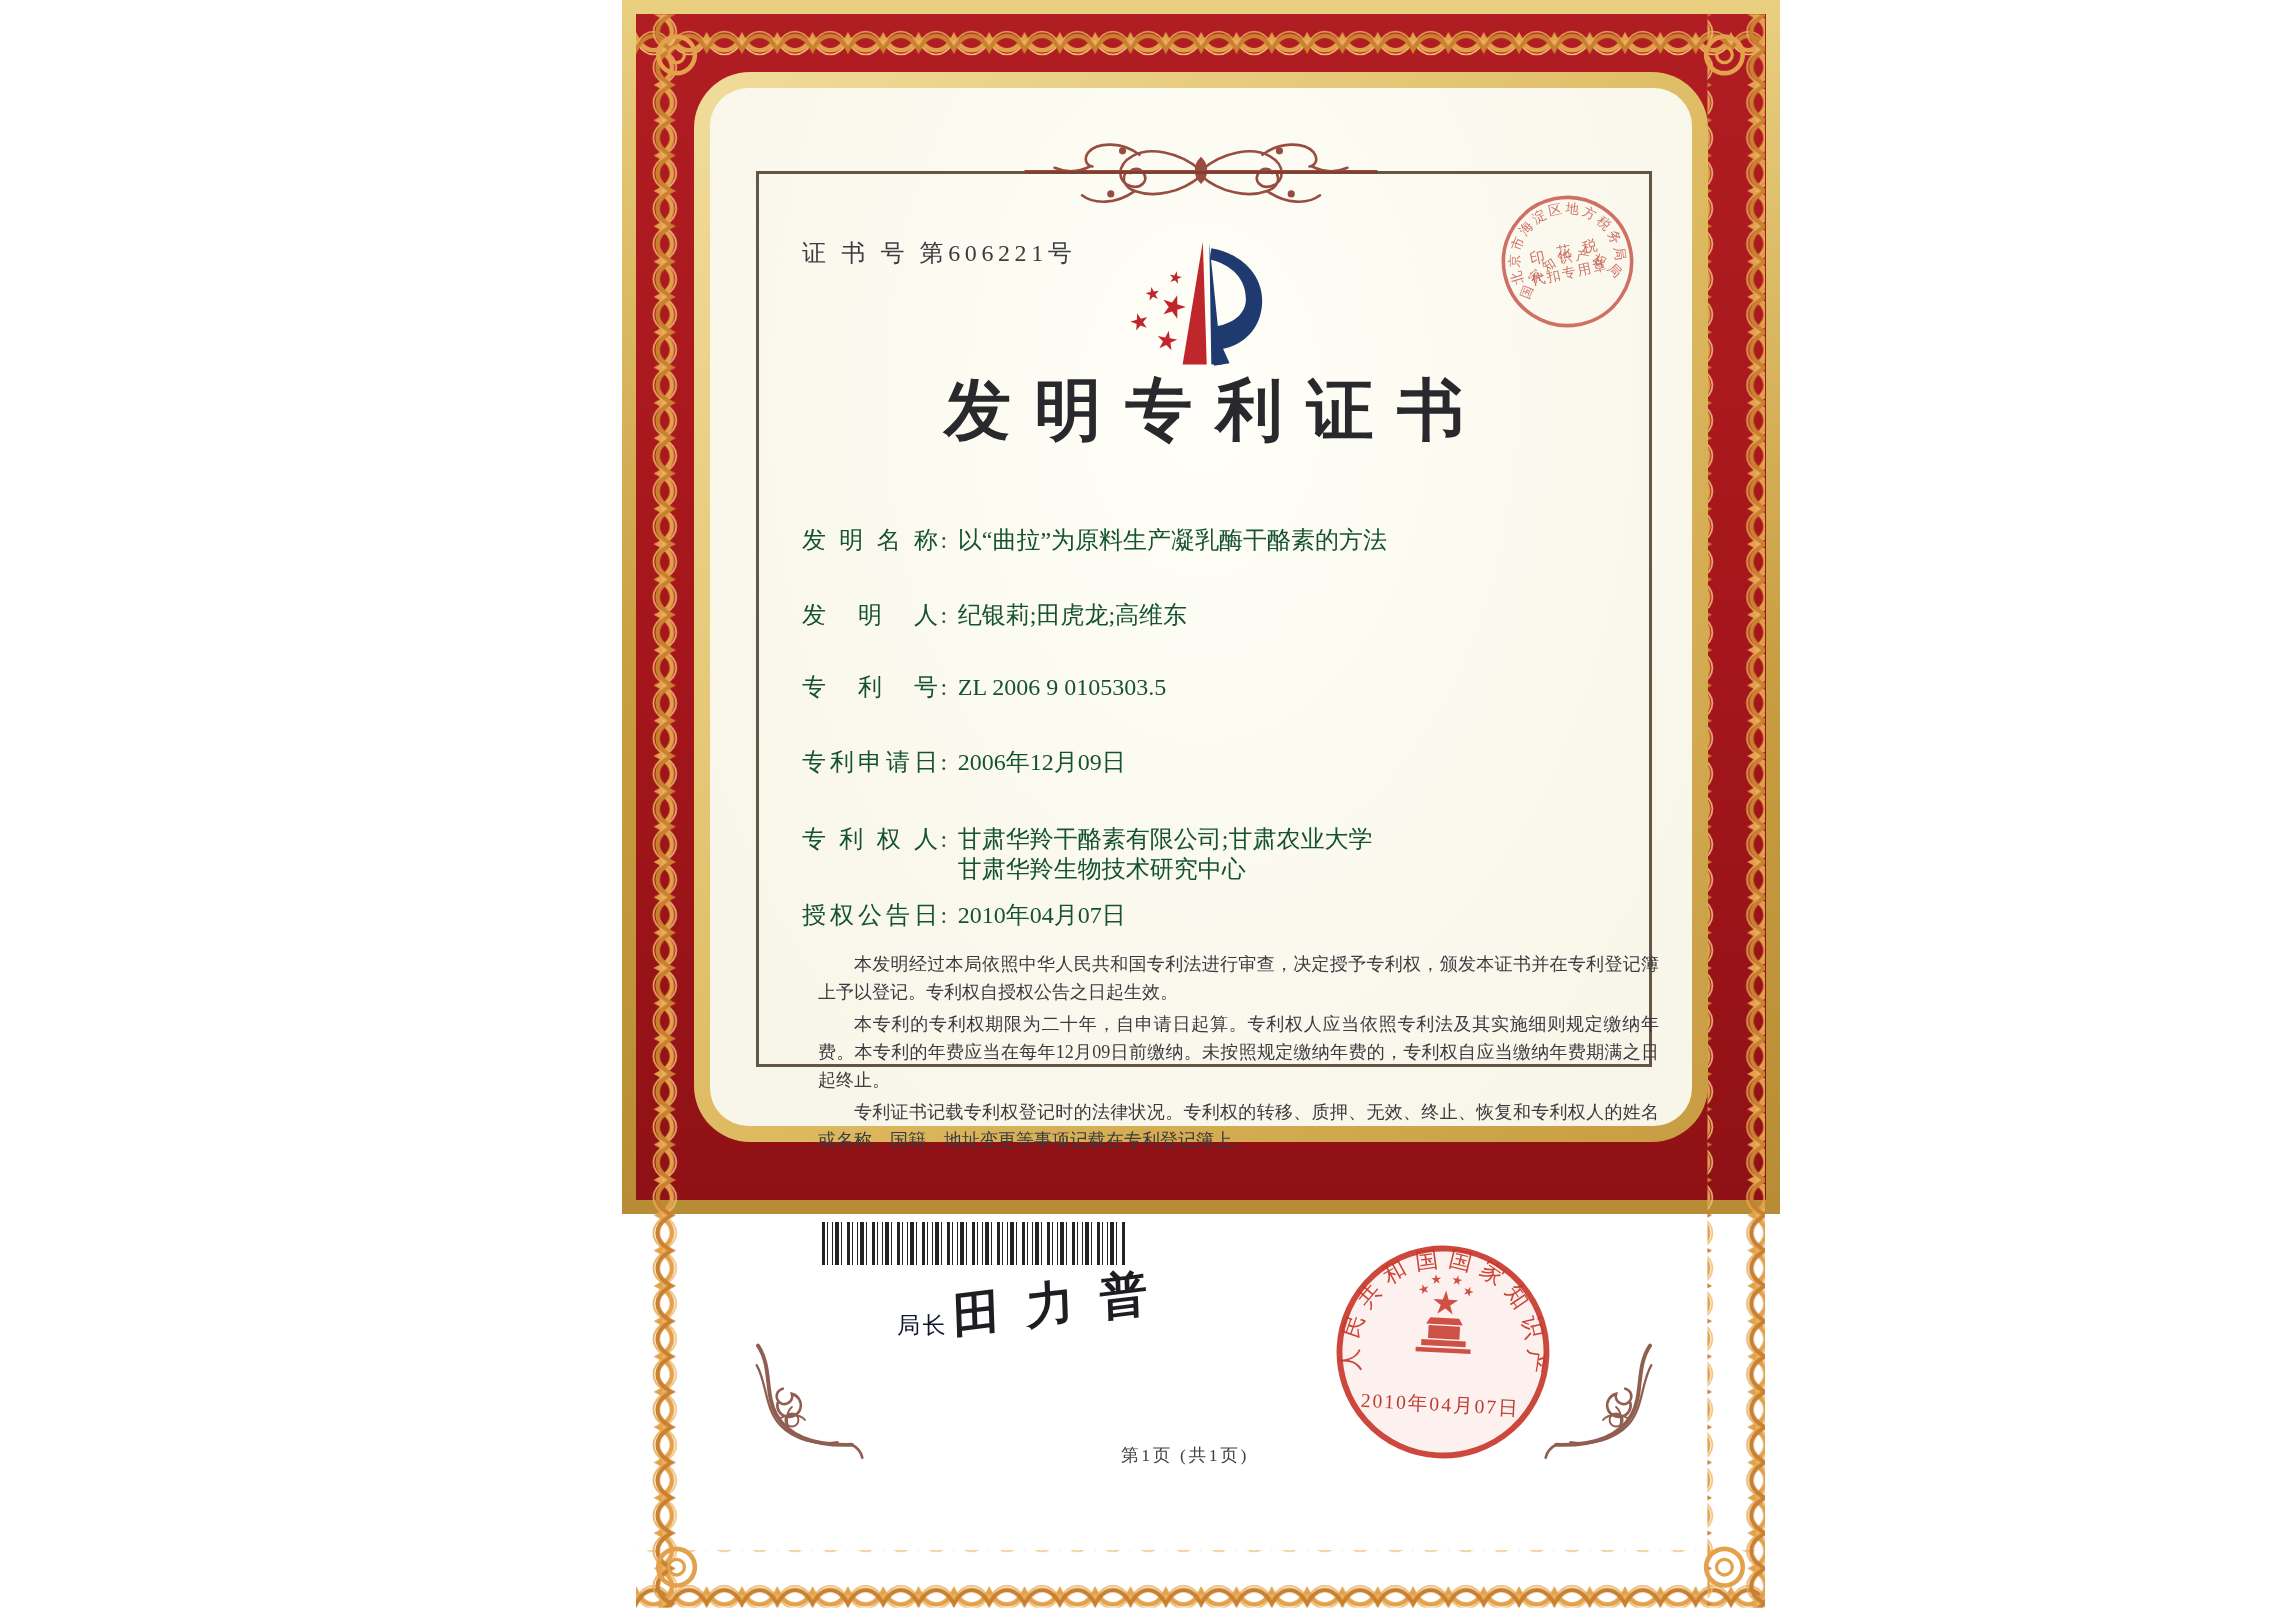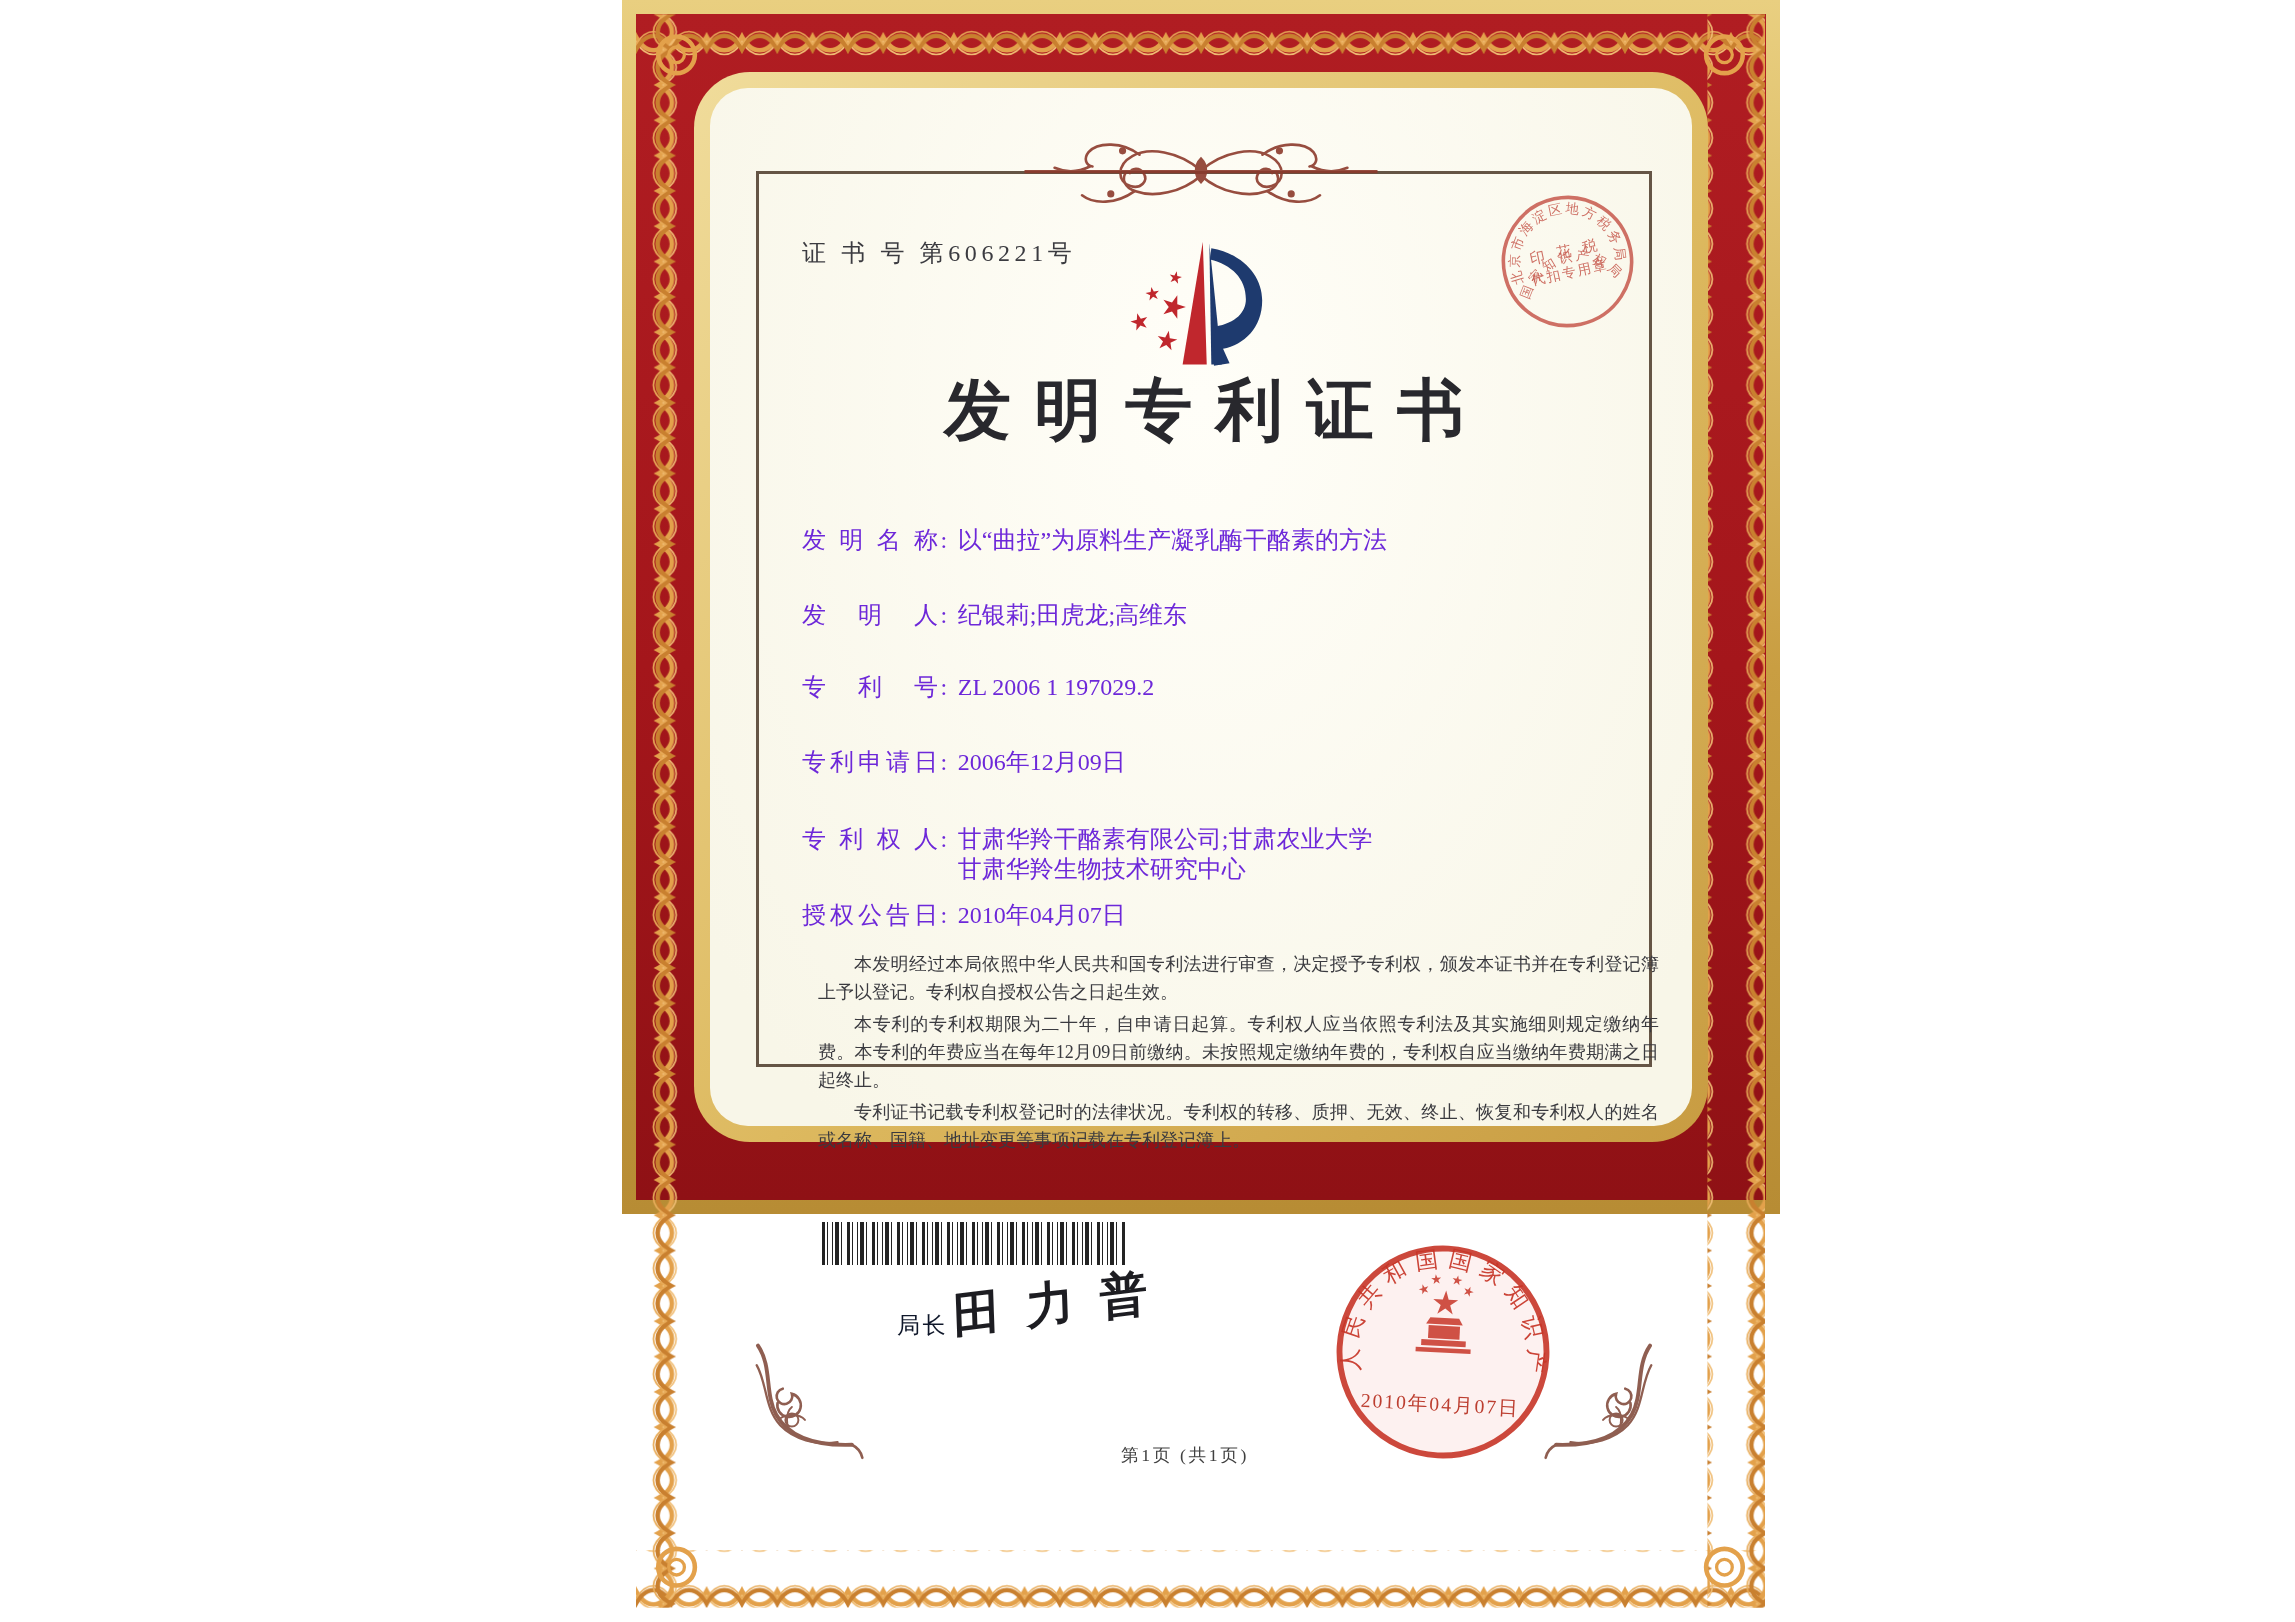--- a/index.html
+++ b/index.html
@@ -21,21 +21,21 @@
   .flourish-top{left:50%;top:139px;transform:translateX(-50%);z-index:4;}
   .cornerl{left:132px;top:1343px;z-index:4;}
   .cornerr{right:126px;top:1343px;z-index:4;transform:scaleX(-1);}
   
   .content{position:absolute;inset:0;z-index:10;color:#35353a;}
   .certno{left:180px;top:237px;font-size:24px;letter-spacing:4.6px;color:#3b3b40;}
   .stamp{left:854px;top:170px;transform:rotate(-12deg);opacity:.88;}
   .logo{left:491px;top:234px;}
   .title{left:134px;width:896px;top:383px;text-align:center;font-size:67px;font-weight:600;
          letter-spacing:23.6px;text-indent:23.6px;color:#28282d;line-height:55px;}
-  .frow{left:180px;right:111px;display:flex;align-items:flex-start;font-size:24px;line-height:30px;color:#6d28d9;}
+  .frow{left:180px;right:111px;display:flex;align-items:flex-start;font-size:24px;line-height:30px;color:#14532d;}
   .lab{width:136px;flex:none;text-align:justify;text-align-last:justify;}
   .colon{flex:none;margin:0 10.5px 0 2.6px;}
   .val{flex:1;}
   .paras{left:196px;right:121px;top:950px;font-size:18px;line-height:28px;text-align:justify;color:#3a3a3f;}
   .paras p{margin:0 0 0 0;text-indent:2em;}
   .paras p + p{margin-top:4px;}
   .barcode{left:200px;top:1222px;width:304px;height:43px;z-index:11;
      background:repeating-linear-gradient(90deg,#232323 0 2.6px,transparent 2.6px 4.6px,#232323 4.6px 5.9px,
         transparent 5.9px 9.8px,#232323 9.8px 11px,transparent 11px 13px,#232323 13px 17px,
         transparent 17px 19px,#232323 19px 20px,transparent 20px 25px);}
@@ -177,21 +177,21 @@
       <span class="lab">发明人</span>
         <span class="colon">:</span>
       <span class="val">
           <div>纪银莉;田虎龙;高维东</div>
         </span>
     </div>
 
     <div class="abs frow" style="top:672px">
       <span class="lab">专利号</span>
         <span class="colon">:</span>
-      <span class="val">ZL 2006 1 197029.2</span>
+      <span class="val">ZL 2006 9 0105303.5</span>
     </div>
 
     <div class="abs frow" style="top:747px">
       <span class="lab">专利申请日</span>
         <span class="colon">:</span>
       <span class="val">2006年12月09日</span>
     </div>
 
     <div class="abs frow" style="top:824px">
       <span class="lab">专利权人</span>

